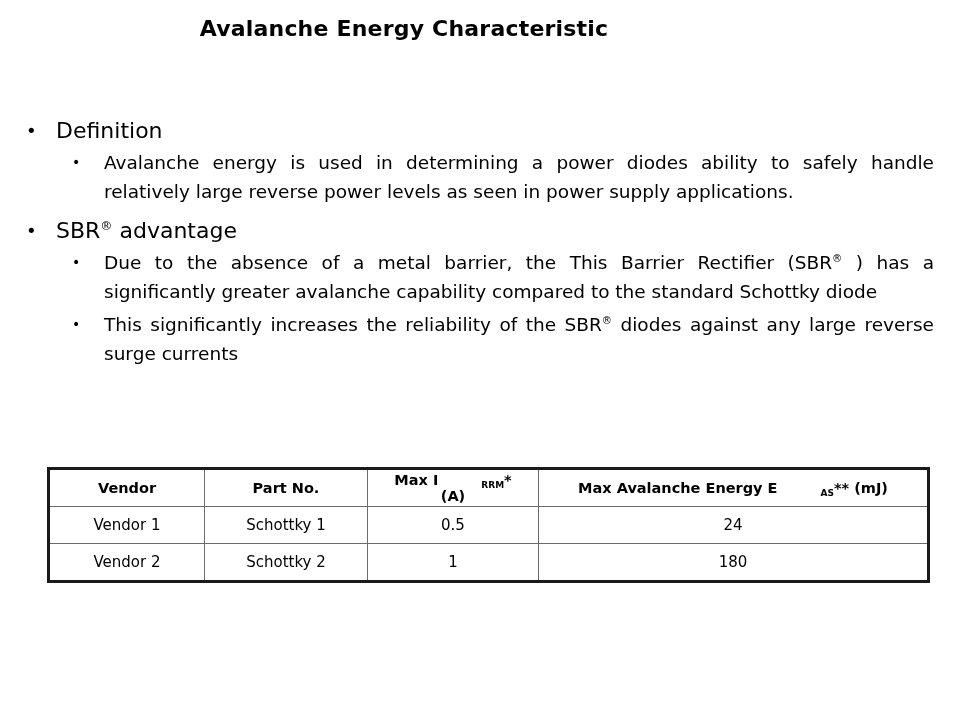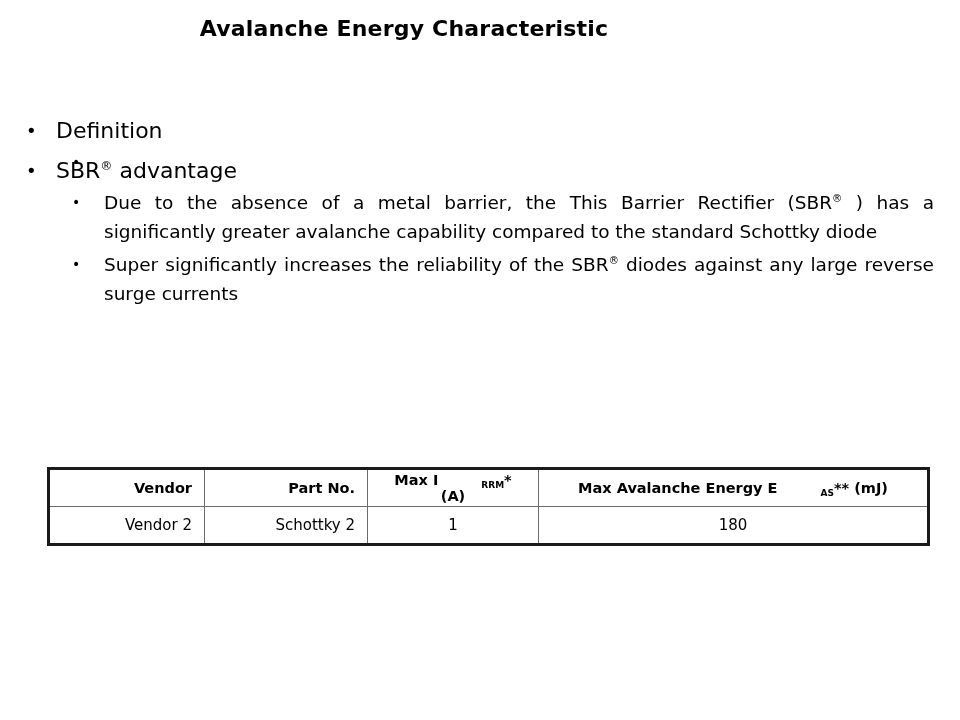--- a/index.html
+++ b/index.html
@@ -79,21 +79,21 @@
     table.spec th, table.spec td {
       border: 1px solid #6b6b6b;
       height: 36px;
       padding: 0 12px;
       font-family: "DejaVu Sans", sans-serif;
     }
     table.spec th {
       font-weight: bold;
       font-size: 14.5px;
     }
-    .c-left { text-align: right; }
+    .c-left { text-align: center; }
     .c-center { text-align: center; }
     sub.s {
       font-size: 0.62em;
       vertical-align: -0.35em;
       line-height: 0;
       padding-left: 43px;
     }
     col.c1 { width: 156px; }
     col.c2 { width: 163px; }
     col.c3 { width: 171px; }
@@ -103,52 +103,59 @@
 
 <div class="slide-title">Avalanche Energy Characteristic</div>
 
 <div class="content">
   <div class="l1">
     <span class="bullet">•</span>
     <span>Definition</span>
   </div>
   <div class="l2">
     <span class="bullet">•</span>
+    <span>Avalanche energy is used in determining a power diodes ability to safely handle relatively large reverse power levels as seen in power supply applications.</span>
   </div>
   <div class="gap"></div>
   <div class="l1">
     <span class="bullet">•</span>
     <span>SBR</span><sup class="reg">®</sup><span> advantage</span>
   </div>
   <div class="l2">
     <span class="bullet">•</span>
     <span>Due to the absence of a metal barrier, the This Barrier Rectifier (SBR</span><sup class="reg">®</sup><span> ) has a significantly greater avalanche capability compared to the standard Schottky diode</span>
   </div>
   <div class="l2">
     <span class="bullet">•</span>
-    <span>Super significantly increases the reliability of the SBR</span><sup class="reg">®</sup><span> diodes against any large reverse surge currents</span>
+    <span>This significantly increases the reliability of the SBR</span><sup class="reg">®</sup><span> diodes against any large reverse surge currents</span>
   </div>
 </div>
 
 <table class="spec">
   <colgroup>
     <col class="c1">
       <col class="c2">
       <col class="c3">
       <col class="c4">
   </colgroup>
   <thead>
     <tr>
       <th class="c-left">Vendor</th>
       <th class="c-left">Part No.</th>
       <th class="c-center"><span>Max I</span><sub class="s">RRM</sub><span>* (A)</span></th>
       <th class="c-center"><span>Max Avalanche Energy E</span><sub class="s">AS</sub><span>** (mJ)</span></th>
     </tr>
   </thead>
   <tbody>
     <tr>
+      <td class="c-left">Vendor 1</td>
+      <td class="c-left">Schottky 1</td>
+      <td class="c-center">0.5</td>
+      <td class="c-center">24</td>
+    </tr>
+    <tr>
       <td class="c-left">Vendor 2</td>
       <td class="c-left">Schottky 2</td>
       <td class="c-center">1</td>
       <td class="c-center">180</td>
     </tr>
   </tbody>
 </table>
 
 </body></html>

